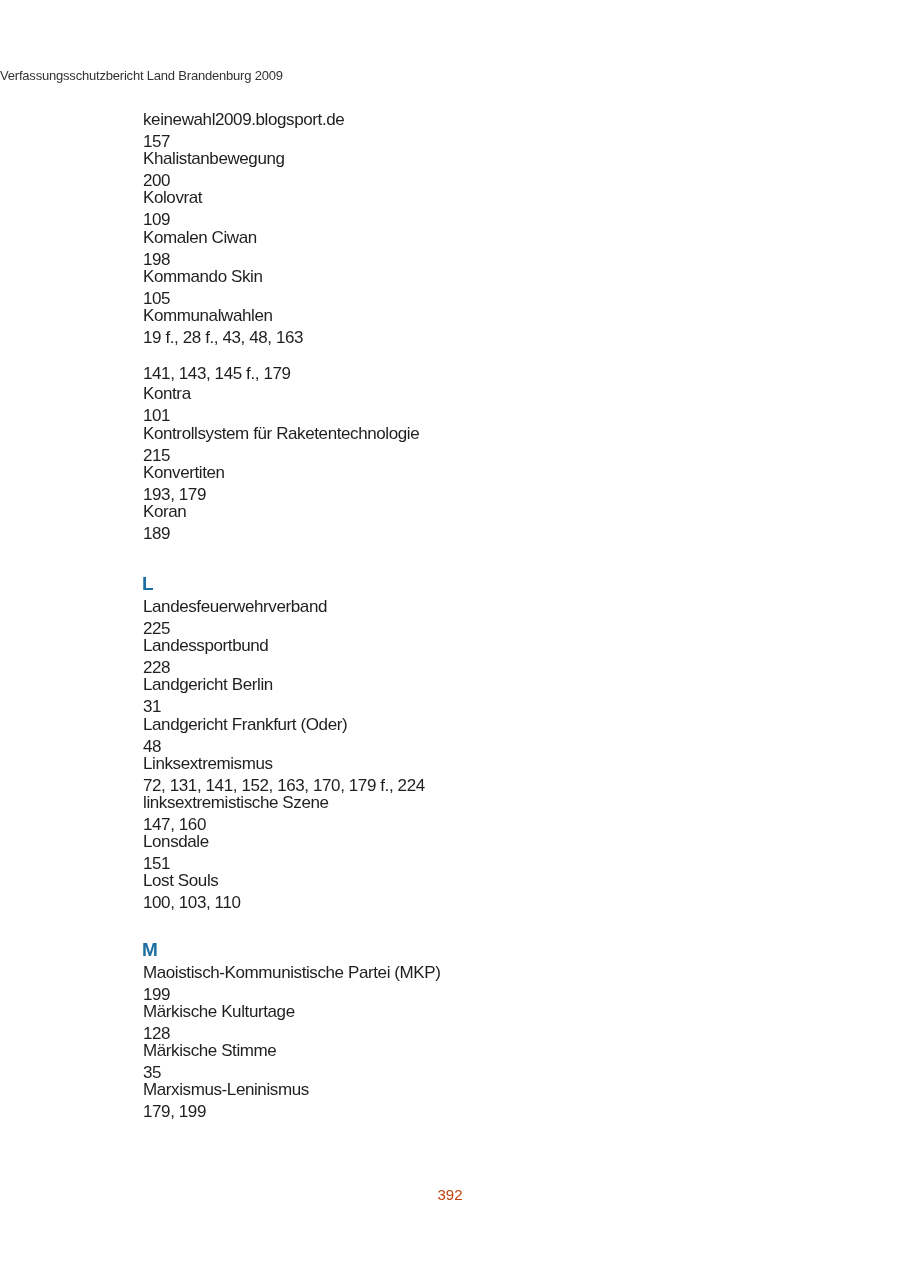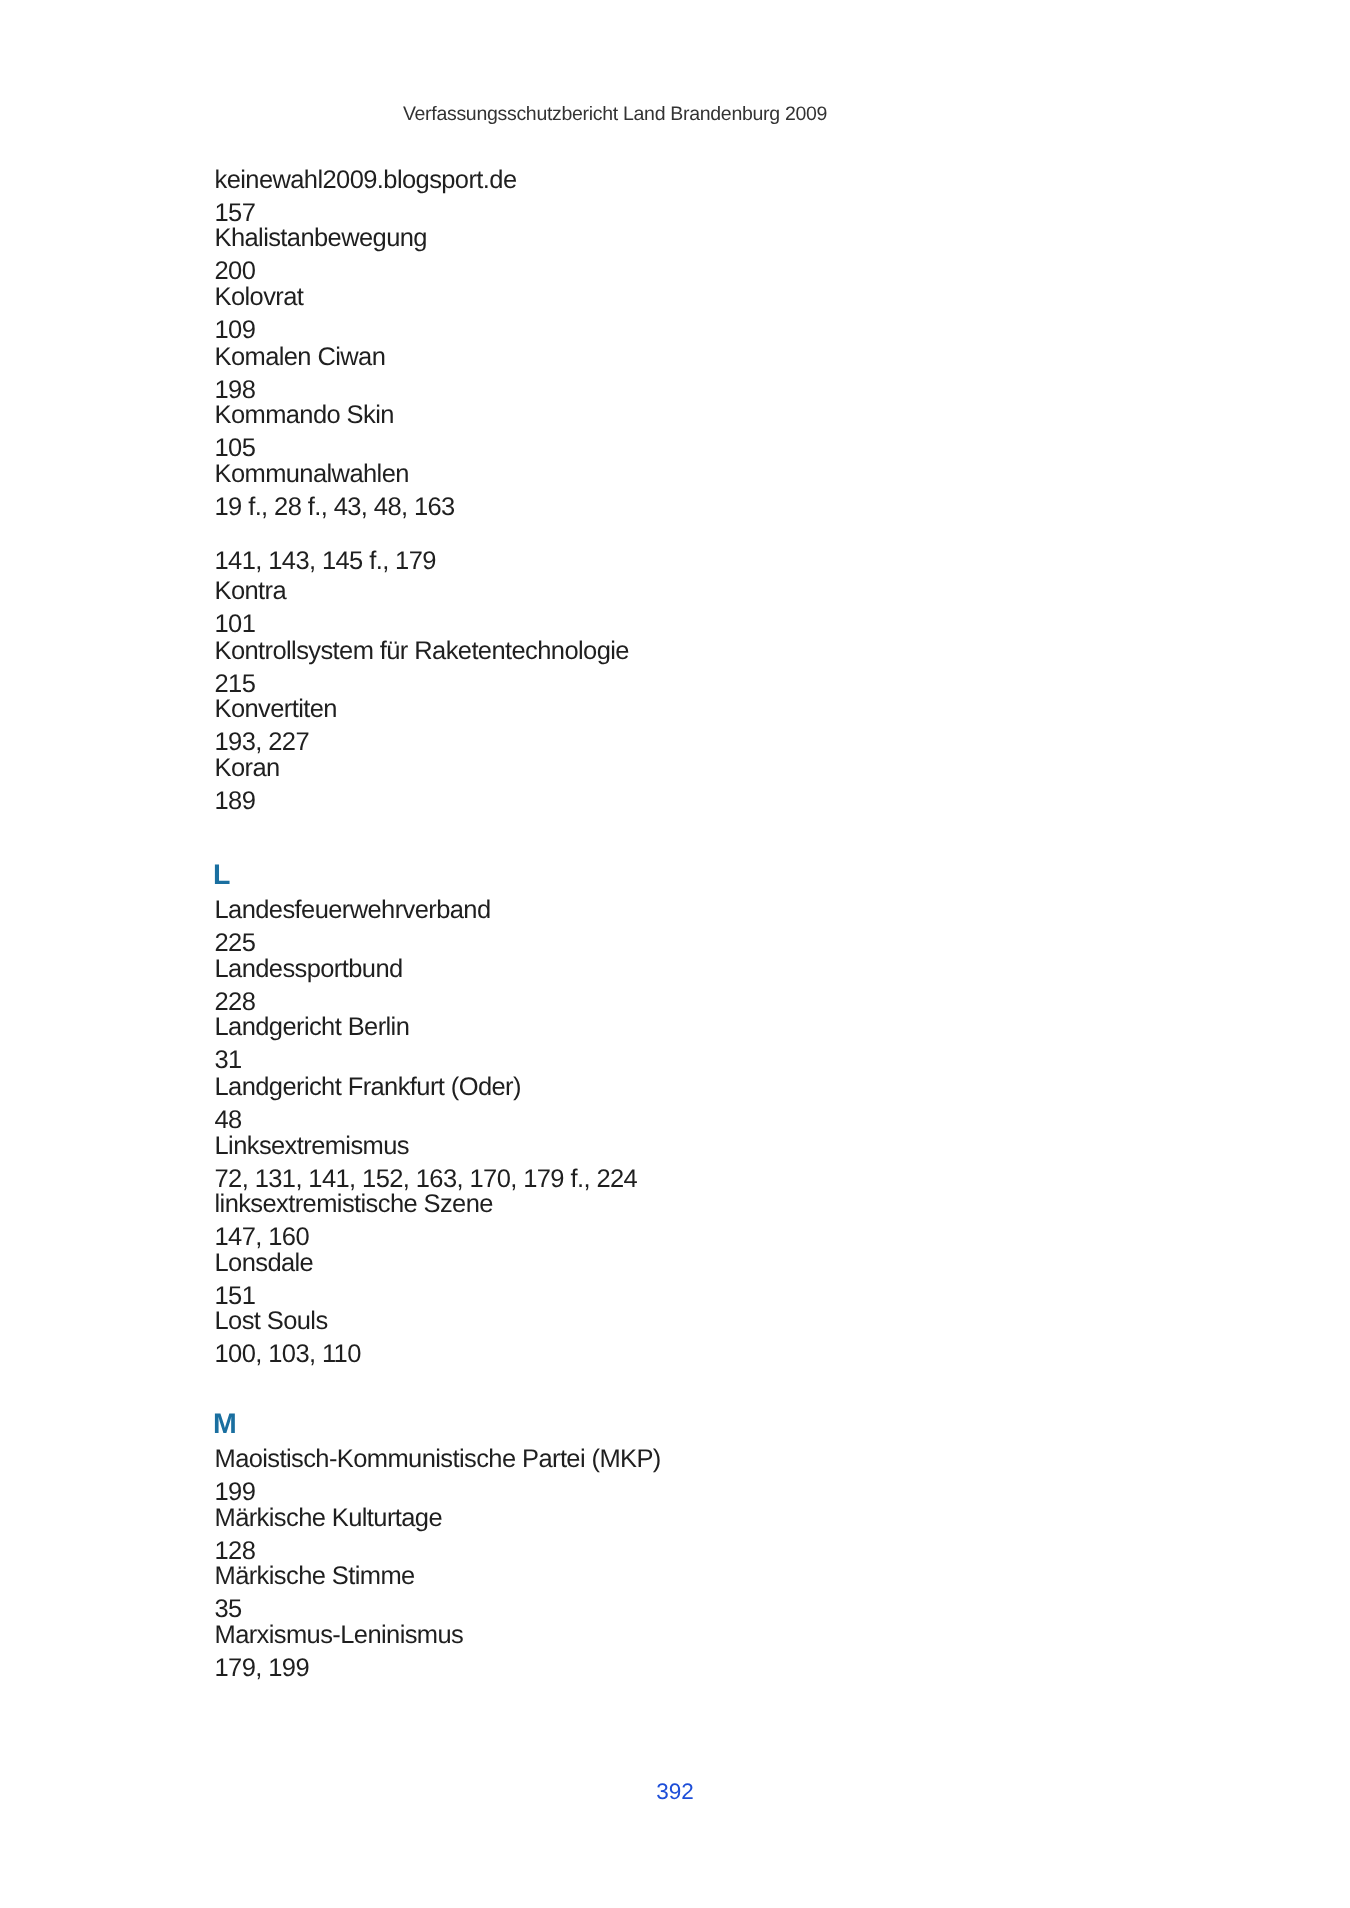--- a/index.html
+++ b/index.html
@@ -1,31 +1,31 @@
 <!DOCTYPE html>
 <html><head>
 <meta charset="utf-8">
 <style>
   html, body { margin:0; padding:0; background:#ffffff; }
   body { width:900px; height:1272px; position:relative; overflow:hidden;
          font-family:"Liberation Sans", sans-serif; color:#1f1f1f; }
-  .running-head { position:absolute; top:68px; left:0; width:820px; text-align:center;
+  .running-head { position:absolute; top:68px; left:0; width:820px; 
          font-size:13px; color:#333; letter-spacing:-0.2px; }
   .index { position:absolute; left:142px; width:598px; top:110px; }
   .entry { display:flex; align-items:baseline; height:39.2px; font-size:17px;
            letter-spacing:-0.4px; white-space:nowrap;flex-direction:column; }
   .entry .term { flex:0 0 auto; }
   .entry .leader { flex:1 1 auto; overflow:hidden; margin:0 1px;
            border-bottom:2px dotted #555; height:0; transform:translateY(-3px); }
   .entry .pages { flex:0 0 auto; }
   .letter { font-size:19px; font-weight:bold; color:#1a6fa0; height:50px;
             display:flex; align-items:flex-end; padding-bottom:2px; }
   .letter.gapL { margin-top:4px; }
   .page-num { position:absolute; top:1186px; left:0; width:900px; text-align:center;
-              font-size:15px; color:#1d4ed8; }
+              font-size:15px; color:#c2410c; }
 </style>
 </head>
 <body>
 
 <div class="running-head">Verfassungsschutzbericht Land Brandenburg 2009</div>
 
 <div class="index">
 
   <div>
     <div class="entry">
@@ -68,21 +68,21 @@
         <span class="pages">101</span>
       </div>
     <div class="entry">
         <span class="term">Kontrollsystem für Raketentechnologie</span>
         <span class="leader"></span>
         <span class="pages">215</span>
       </div>
     <div class="entry">
         <span class="term">Konvertiten</span>
         <span class="leader"></span>
-        <span class="pages">193, 227</span>
+        <span class="pages">193, 179</span>
       </div>
     <div class="entry">
         <span class="term">Koran</span>
         <span class="leader"></span>
         <span class="pages">189</span>
       </div>
   </div>
 
   <div>
     <div class="letter gapL">L</div>

